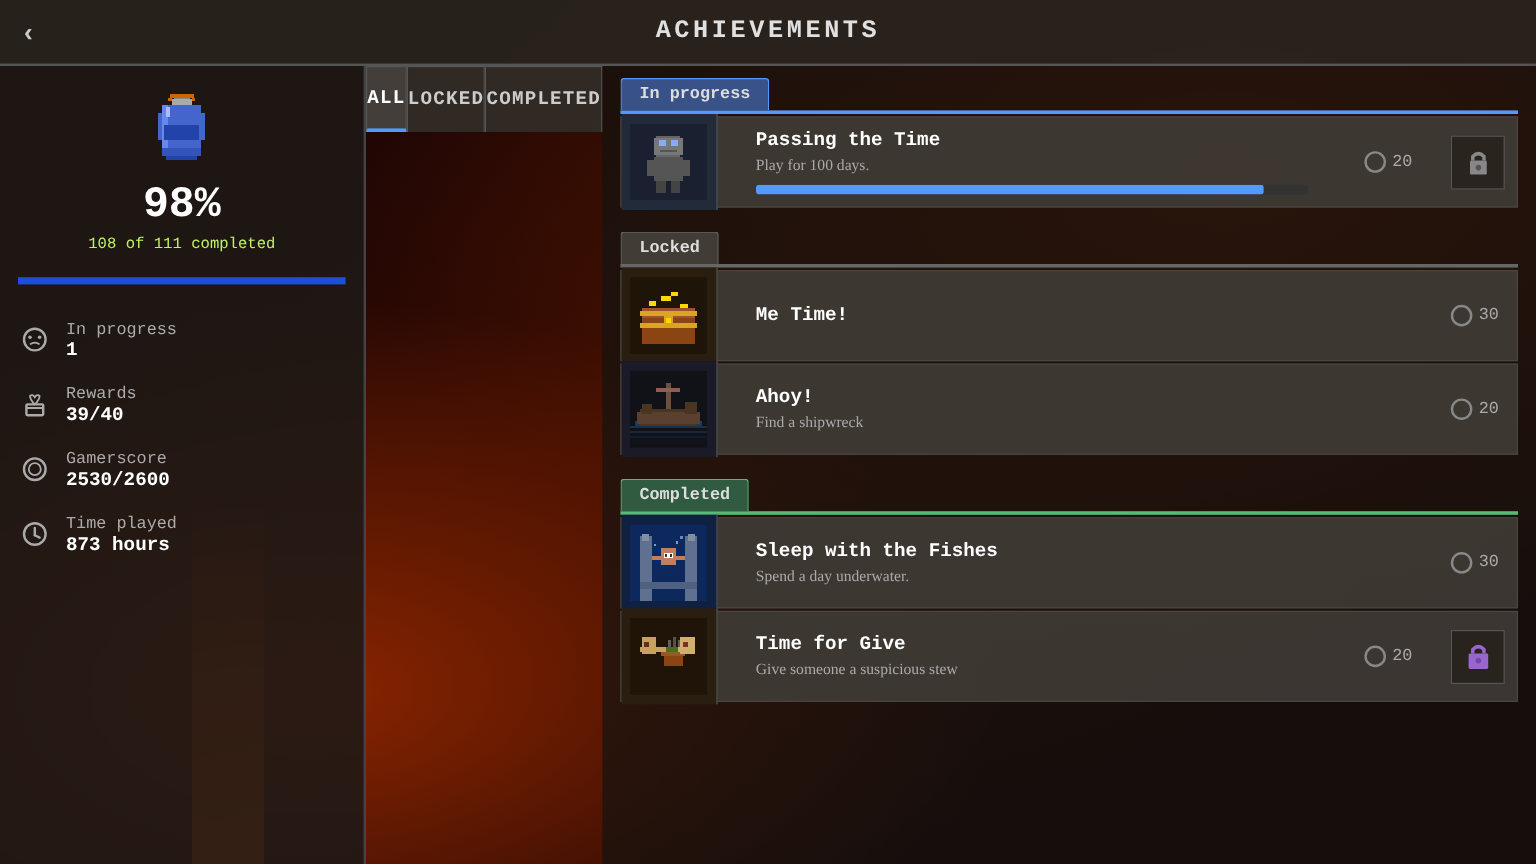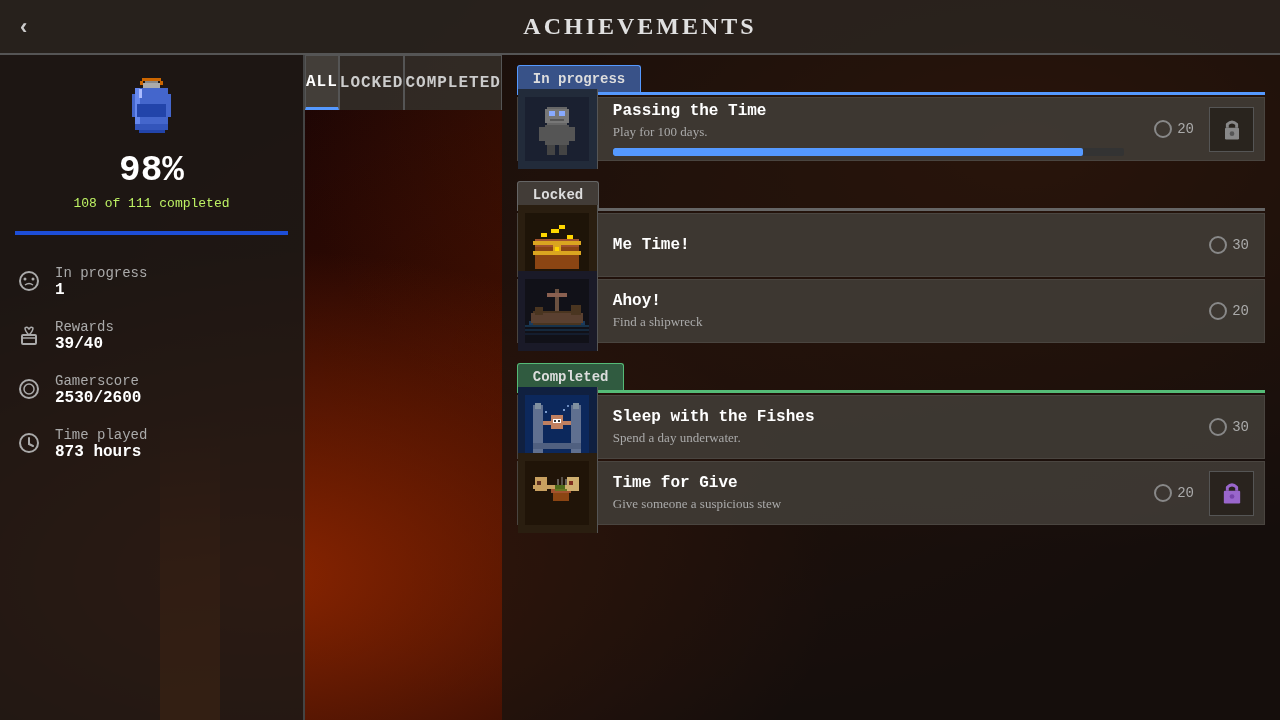--- a/index.html
+++ b/index.html
@@ -57,26 +57,26 @@
       left: 20px;
       font-size: 22px;
       color: #ccc;
       cursor: pointer;
       background: none;
       border: none;
       font-weight: bold;
     }
 
     .header-title {
-      font-size: 24px;
+      font-size: 21px;
       font-weight: bold;
       color: #e0e0e0;
       letter-spacing: 3px;
       text-transform: uppercase;
-      font-family: Liberation Serif, serif;
+      font-family: Liberation Mono, monospace;
     }
 
     
     .left-panel {
       position: absolute;
       top: 55px;
       left: 0;
       width: 305px;
       bottom: 0;
       background: rgba(30, 25, 22, 0.88);
@@ -86,21 +86,21 @@
       display: flex;
       flex-direction: column;
       gap: 0;
     }
 
     .progress-section {
       display: flex;
       flex-direction: column;
       align-items: center;
       padding-bottom: 20px;
-      border-bottom: 4px solid #1d4ed8;
+      border-bottom: 6px solid #1d4ed8;
       margin-bottom: 20px;
     }
 
     .potion-icon {
       width: 60px;
       height: 70px;
       display: flex;
       align-items: center;
       justify-content: center;
       font-size: 40px;
@@ -254,22 +254,22 @@
     .section-line.locked { background: #666; }
     .section-line.completed { background: #55bb77; }
 
     
     .achievement-item {
       display: flex;
       align-items: center;
       background: rgba(65, 60, 55, 0.88);
       border: 1px solid #4a4540;
       margin-bottom: 2px;
-      height: 64px;
-      gap: 0;
+      height: 76px;
+      gap: 17px;
       position: relative;
     }
 
     .achievement-thumb {
       width: 80px;
       height: 80px;
       flex-shrink: 0;
       background: #2a2520;
       border-right: 1px solid #555;
       display: flex;

